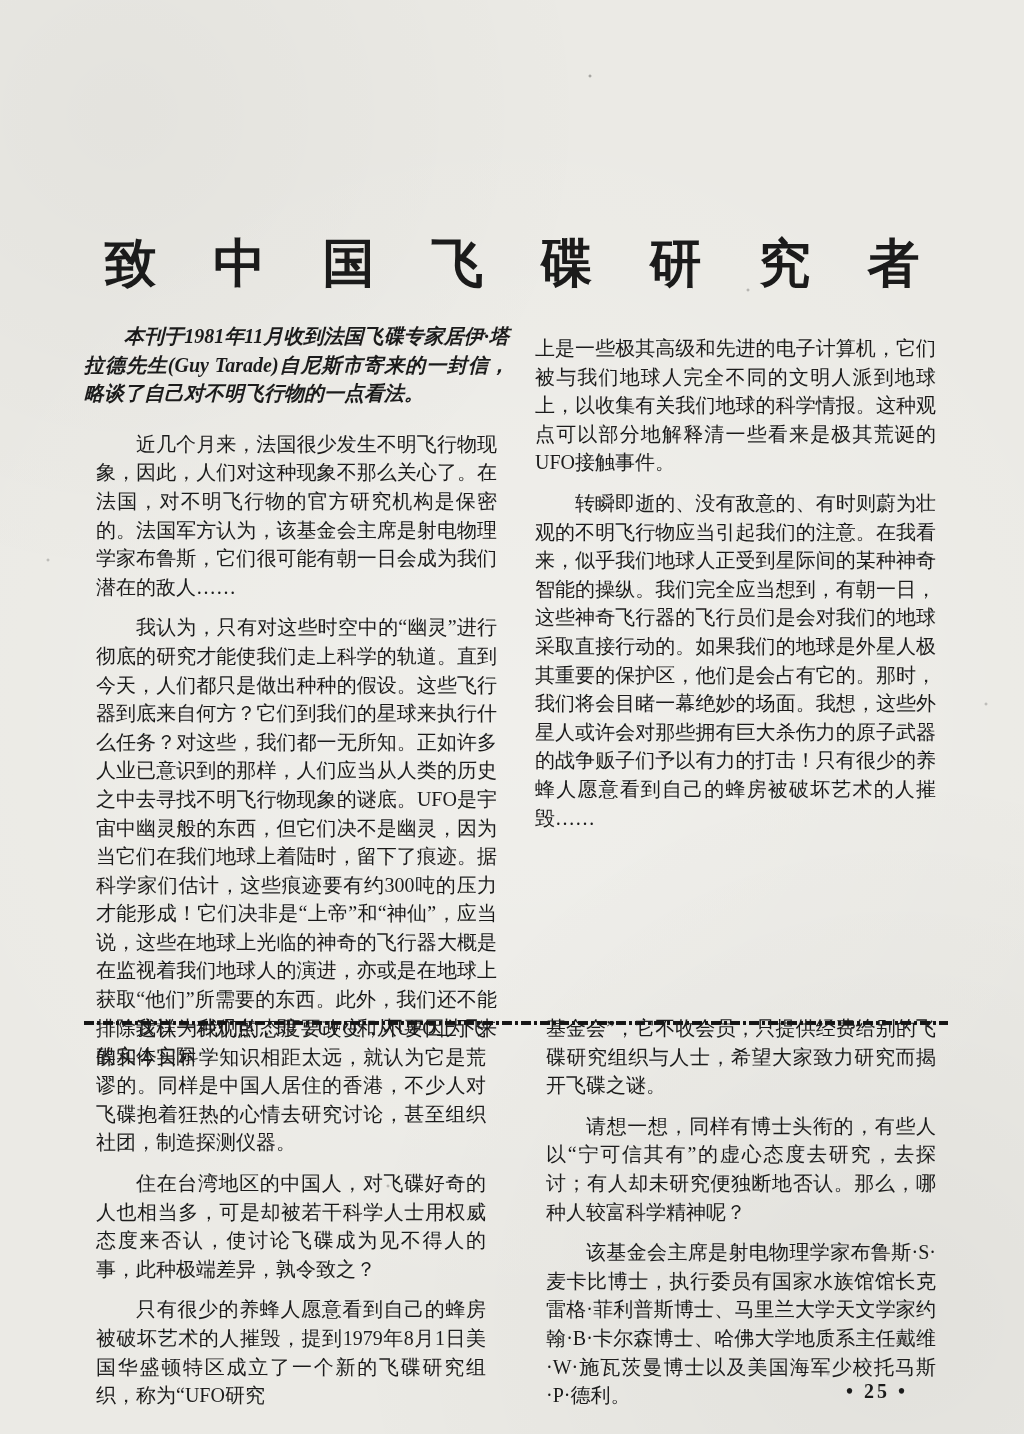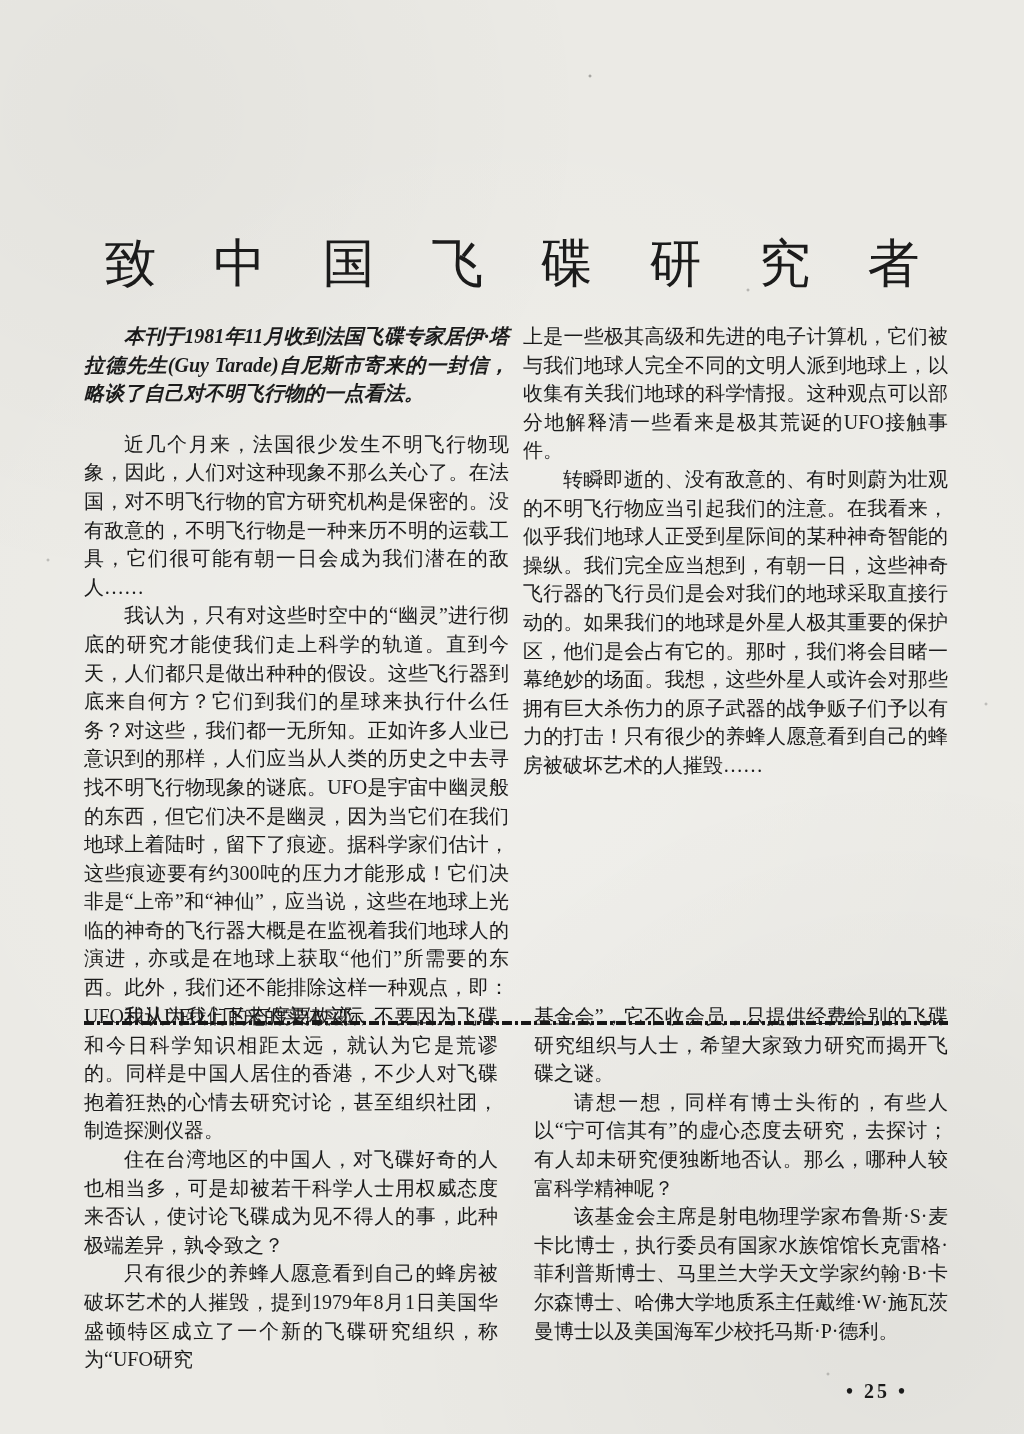--- a/index.html
+++ b/index.html
@@ -31,21 +31,21 @@
       radial-gradient(circle 1.5px at 986px 704px, rgba(0,0,0,.3), transparent 2px),
       radial-gradient(circle 1.2px at 388px 1186px, rgba(0,0,0,.35), transparent 2px),
       radial-gradient(circle 1.5px at 828px 1374px, rgba(0,0,0,.3), transparent 2px);
     pointer-events:none;
   }
   .title{
     position:absolute;
     top:194px; left:0; width:100%;
     text-align:center;
     font-size:52px;
-    font-weight:normal;
+    font-weight:bold;
     letter-spacing:22px;
     padding-left:22px;
     box-sizing:border-box;
     white-space:nowrap;
   }
   .cols{
     position:absolute;
     left:84px;
     width:864px;
     display:flex;
@@ -53,21 +53,21 @@
   }
   .cols.top{ top:322px; }
   .cols.bottom{ top:1002px;gap:36px; }
   .col{
     width:425px;
     font-size:20px;
     line-height:28.6px;
     text-align:justify;
     text-justify:inter-character;
   }
-  .col p{ margin:0; text-indent:2em; }
+  .col p{ margin:12px; text-indent:2em; }
   .col p.noindent{ text-indent:0; }
   .intro{
     font-style:italic;
     font-weight:600;
     margin:0 0 22px 0 !important;
     text-indent:2em;
   }
   .divider{
     position:absolute;
     left:84px; top:1021px;
@@ -87,21 +87,21 @@
 </head>
 <body>
 
 <div class="page">
 
   <h1 class="title">致 中 国 飞 碟 研 究 者</h1>
 
   <div class="cols top">
     <div class="col">
       <p class="intro">本刊于1981年11月收到法国飞碟专家居伊·塔拉德先生(Guy Tarade)自尼斯市寄来的一封信，略谈了自己对不明飞行物的一点看法。</p>
-      <p>近几个月来，法国很少发生不明飞行物现象，因此，人们对这种现象不那么关心了。在法国，对不明飞行物的官方研究机构是保密的。没有敌意的，不明飞行物是一种来历不明的运载工具，它们很可能有朝一日会成为我们潜在的敌人……</p>
+      <p>近几个月来，法国很少发生不明飞行物现象，因此，人们对这种现象不那么关心了。在法国，对不明飞行物的官方研究机构是保密的。法国军方认为，该基金会主席是射电物理学家布鲁斯，它们很可能有朝一日会成为我们潜在的敌人……</p>
       <p>我认为，只有对这些时空中的“幽灵”进行彻底的研究才能使我们走上科学的轨道。直到今天，人们都只是做出种种的假设。这些飞行器到底来自何方？它们到我们的星球来执行什么任务？对这些，我们都一无所知。正如许多人业已意识到的那样，人们应当从人类的历史之中去寻找不明飞行物现象的谜底。UFO是宇宙中幽灵般的东西，但它们决不是幽灵，因为当它们在我们地球上着陆时，留下了痕迹。据科学家们估计，这些痕迹要有约300吨的压力才能形成！它们决非是“上帝”和“神仙”，应当说，这些在地球上光临的神奇的飞行器大概是在监视着我们地球人的演进，亦或是在地球上获取“他们”所需要的东西。此外，我们还不能排除这样一种观点，即：UFO和从UFO上下来的实体实际</p>
     </div>
     <div class="col">
       <p class="noindent">上是一些极其高级和先进的电子计算机，它们被与我们地球人完全不同的文明人派到地球上，以收集有关我们地球的科学情报。这种观点可以部分地解释清一些看来是极其荒诞的UFO接触事件。</p>
       <p>转瞬即逝的、没有敌意的、有时则蔚为壮观的不明飞行物应当引起我们的注意。在我看来，似乎我们地球人正受到星际间的某种神奇智能的操纵。我们完全应当想到，有朝一日，这些神奇飞行器的飞行员们是会对我们的地球采取直接行动的。如果我们的地球是外星人极其重要的保护区，他们是会占有它的。那时，我们将会目睹一幕绝妙的场面。我想，这些外星人或许会对那些拥有巨大杀伤力的原子武器的战争贩子们予以有力的打击！只有很少的养蜂人愿意看到自己的蜂房被破坏艺术的人摧毁……</p>
     </div>
   </div>
 
   <div class="divider"></div>
 

